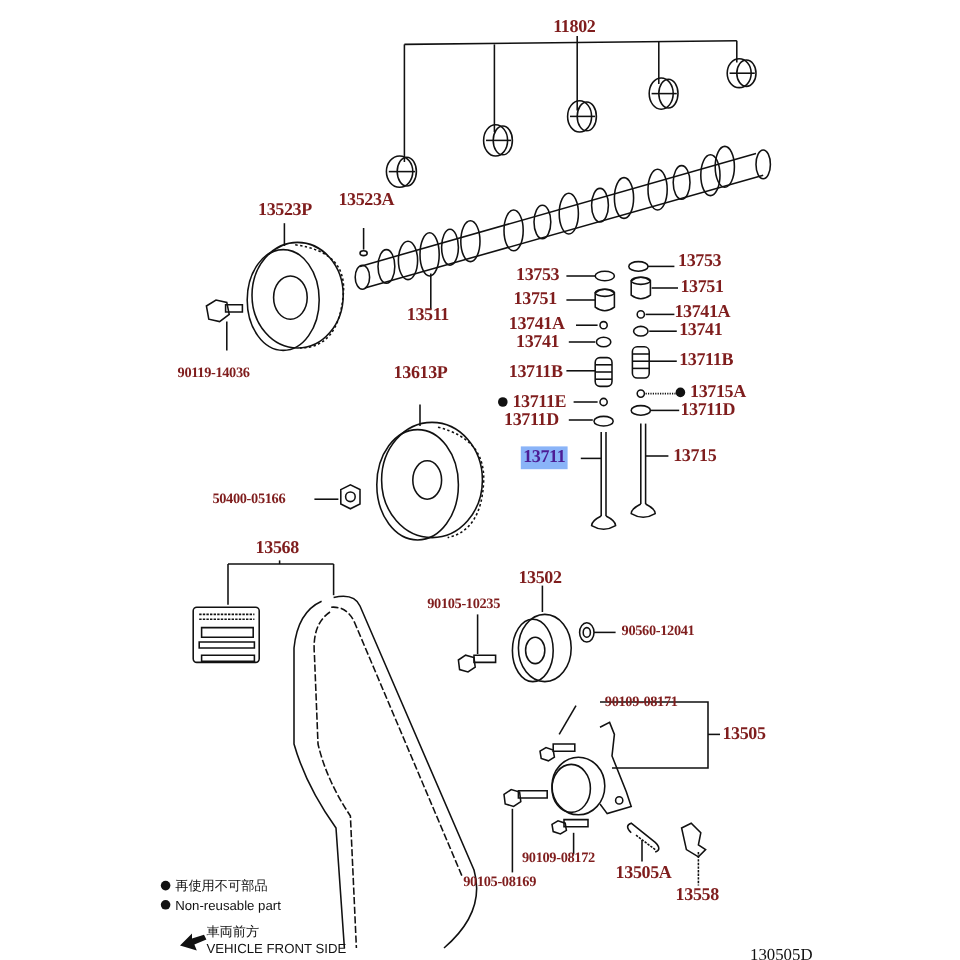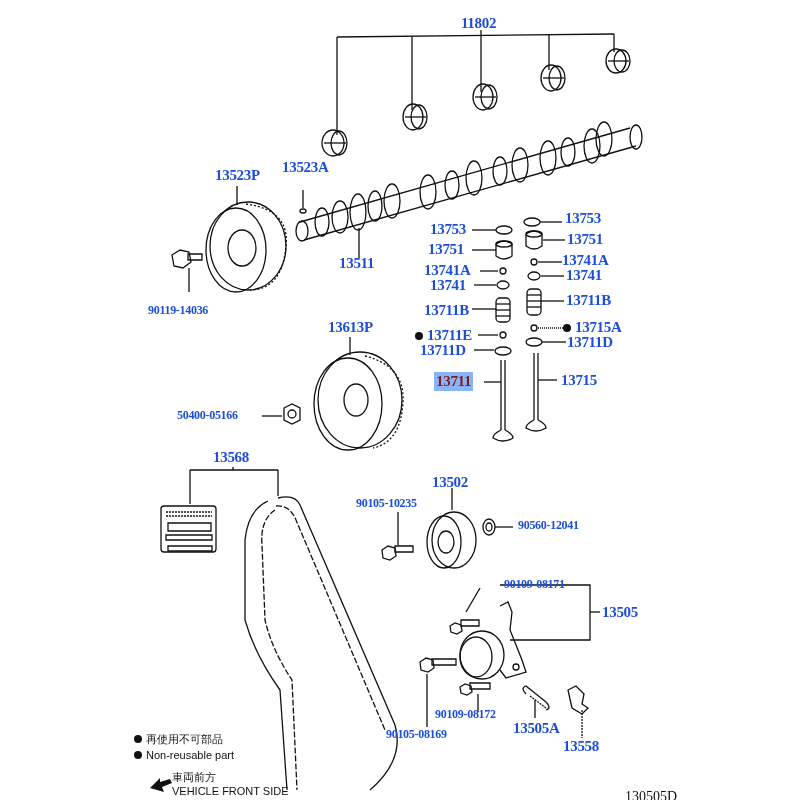--- a/index.html
+++ b/index.html
@@ -1,20 +1,20 @@
 <!DOCTYPE html>
 <html><head>
   <meta charset="utf-8">
   <style>
     html, body { margin: 0; padding: 0; background: #ffffff; }
     body { width: 800px; height: 800px; position: relative; overflow: hidden; font-family: "DejaVu Serif", serif; }
     #diagram { position: absolute; left: 0; top: 0; width: 800px; height: 800px; }
-    .lbl { position: absolute; font-family: "Liberation Serif", "DejaVu Serif", serif; font-weight: bold; font-size: 15px; color: #1d4ed8; white-space: nowrap; line-height: 1; letter-spacing: -0.3px; cursor: pointer; }
+    .lbl { position: absolute; font-family: "Liberation Serif", "DejaVu Serif", serif; font-weight: bold; font-size: 15px; color: #7f1d1d; white-space: nowrap; line-height: 1; letter-spacing: -0.3px; cursor: pointer; }
     .lbl.sm { font-size: 12px; }
-    .lbl.hl { background: #8ab4f8; color: #7f1d1d; padding: 2px 2px; }
+    .lbl.hl { background: #8ab4f8; color: #4c1d95; padding: 2px 2px; }
     .note { position: absolute; font-family: "Liberation Sans", "DejaVu Sans", sans-serif; font-size: 11px; color: #111; white-space: nowrap; line-height: 1; }
     .dot { display: inline-block; width: 8px; height: 8px; border-radius: 50%; background: #111; margin-right: 4px; vertical-align: 0; }
     .code { position: absolute; font-family: "Liberation Serif", serif; font-size: 14px; color: #111; }
     svg path, svg line, svg ellipse, svg rect, svg polyline, svg circle { vector-effect: non-scaling-stroke; }
   </style>
 </head>
 <body>
 
 <svg id="diagram" viewBox="0 0 800 800" xmlns="http://www.w3.org/2000/svg" fill="none" stroke="#111" stroke-width="1.3">
 
@@ -250,21 +250,21 @@
 <span class="lbl" style="left:566px;top:268px;">13741</span>
 <span class="lbl" style="left:424px;top:303px;">13711B</span>
 <span class="lbl" style="left:566px;top:293px;">13711B</span>
 <span class="lbl" style="left:415px;top:328px;"><span class="dot"></span><span>13711E</span></span>
 <span class="lbl" style="left:563px;top:320px;"><span class="dot"></span><span>13715A</span></span>
 <span class="lbl" style="left:420px;top:343px;">13711D</span>
 <span class="lbl" style="left:567px;top:335px;">13711D</span>
 <span class="lbl hl" style="left:434px;top:372px;">13711</span>
 <span class="lbl" style="left:561px;top:373px;">13715</span>
 
-<span class="lbl" style="left:328px;top:320px;">13613P</span>
+<span class="lbl" style="left:328px;top:304px;">13613P</span>
 <span class="lbl sm" style="left:177px;top:409px;">50400-05166</span>
 <span class="lbl" style="left:213px;top:450px;">13568</span>
 <span class="lbl" style="left:432px;top:475px;">13502</span>
 <span class="lbl sm" style="left:356px;top:497px;">90105-10235</span>
 <span class="lbl sm" style="left:518px;top:519px;">90560-12041</span>
 <span class="lbl sm" style="left:504px;top:578px;">90109-08171</span>
 <span class="lbl" style="left:602px;top:605px;">13505</span>
 <span class="lbl sm" style="left:435px;top:708px;">90109-08172</span>
 <span class="lbl" style="left:513px;top:721px;">13505A</span>
 <span class="lbl sm" style="left:386px;top:728px;">90105-08169</span>

